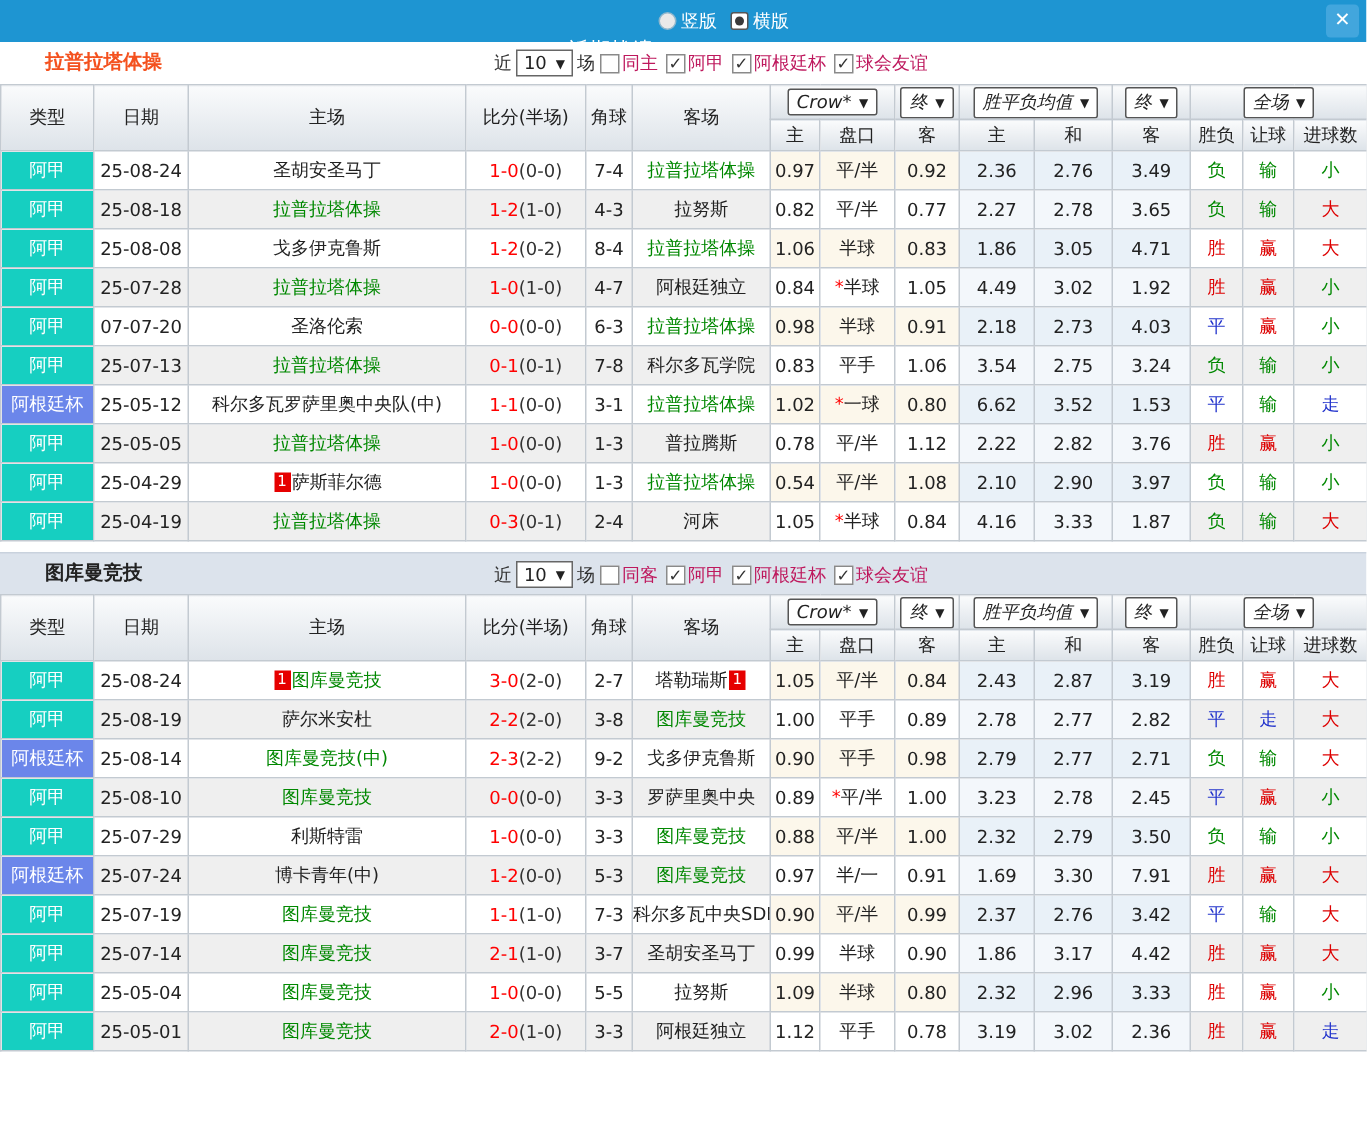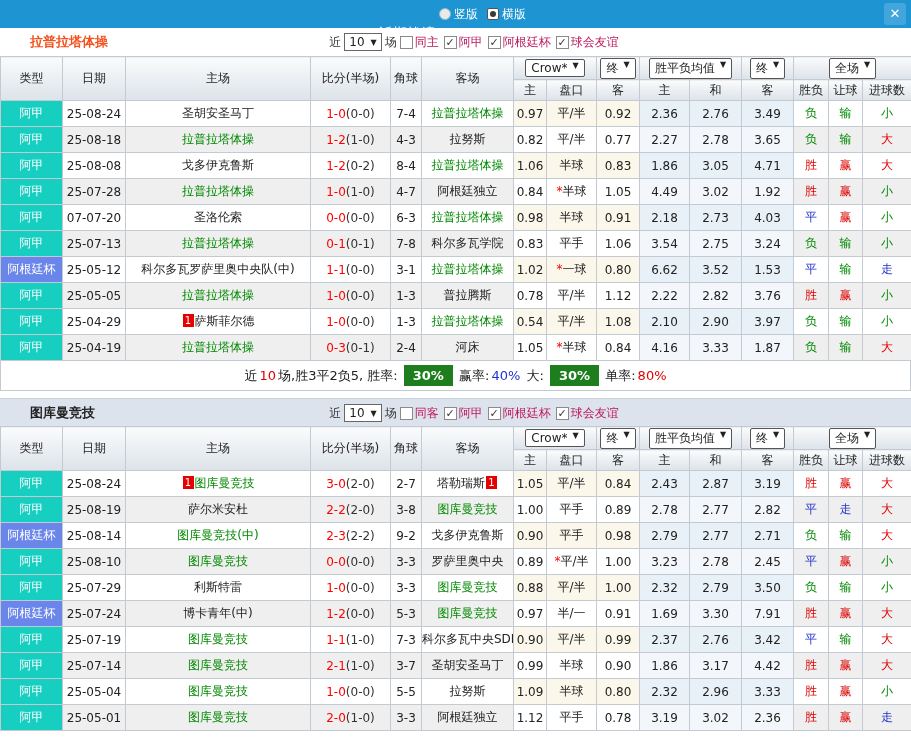--- a/index.html
+++ b/index.html
@@ -64,23 +64,23 @@
   th, td {
     border:1px solid #c3cad1; text-align:center; padding:0;
     overflow:hidden; white-space:nowrap;
   }
   thead th {
     background:linear-gradient(#fafbfc,#dde3e9); font-weight:normal; color:#222;
   }
   thead tr:first-child th { height:23px; }
   thead tr:last-child th { height:21px; }
   .sel {
-    display:inline-flex; align-items:flex-start; gap:5px;
+    display:inline-flex; align-items:center; gap:5px;
     border:1px solid #555; background:#fff; border-radius:2px;
-    padding:1px 5px; font-size:12px; cursor:pointer;
+    padding:1px 5px; font-size:12px; cursor:pointer;font-style:italic;
   }
   .sel .arr { font-size:8px; }
   tbody td { height:26px; background:#fff; }
   tbody tr:nth-child(even) td { background:#efefef; }
   tbody tr:nth-child(odd) td.odds { background:#fcf7eb; }
   tbody tr:nth-child(even) td.odds { background:#fff; }
   tbody tr:nth-child(odd) td.wdl { background:#e9f1f8; }
   tbody tr:nth-child(even) td.wdl { background:#f3f7fb; }
   tbody td.t-cyan { background:#16cfc1 !important; color:#fff; }
   tbody td.t-blue { background:#6b86ea !important; color:#fff; }
@@ -387,21 +387,20 @@
     <td class="odds">0.84</td>
     <td class="wdl">4.16</td>
     <td class="wdl">3.33</td>
     <td class="wdl">1.87</td>
     <td class="res c-g">负</td>
     <td class="res c-g">输</td>
     <td class="res c-r">大</td>
   </tr>
 </tbody>
     </table>
-    <div class="summary"><span class="seg-k">近</span><span class="seg-red">10</span><span class="seg-k">场,胜3平2负5, 胜率: </span><span class="seg-badge">30%</span><span class="seg-k"> 赢率:</span><span class="seg-blue">40%</span><span class="seg-k"> 大: </span><span class="seg-badge">30%</span><span class="seg-k"> 单率:</span><span class="seg-red">80%</span></div>
   </div>
 
   <div class="section">
     <div class="band band-gray">
       <span class="team dark">图库曼竞技</span>
       <span class="filters">
         <span class="flabel">近</span>
         <span class="mini-select">
           <span>10</span>
           <span class="arr">▼</span>

